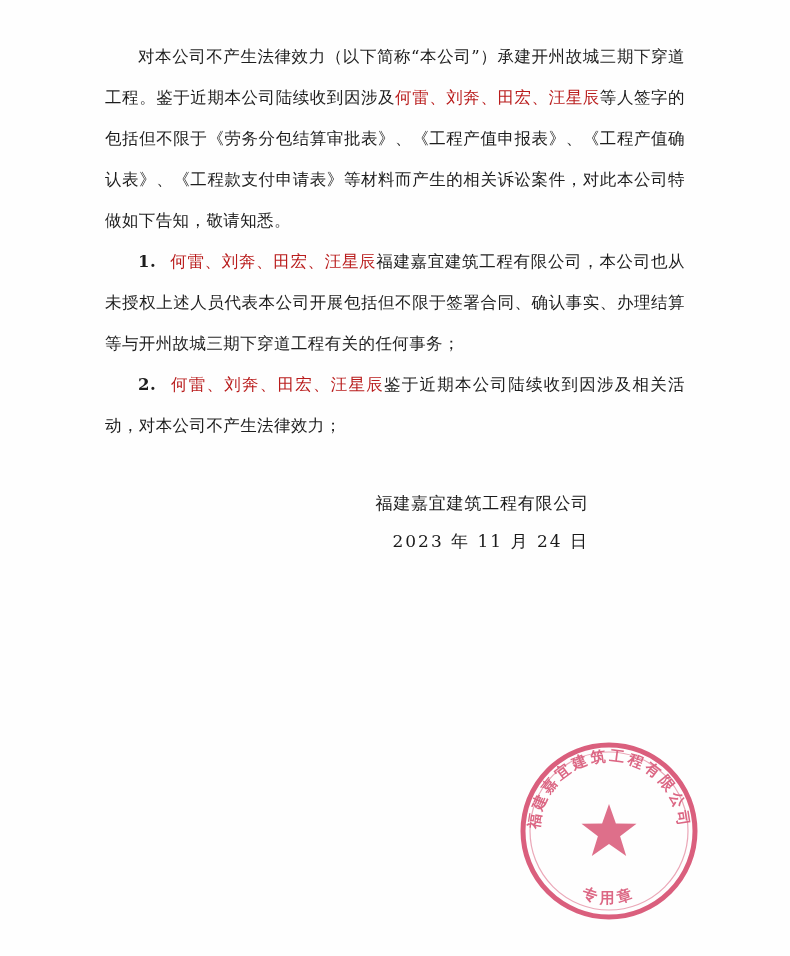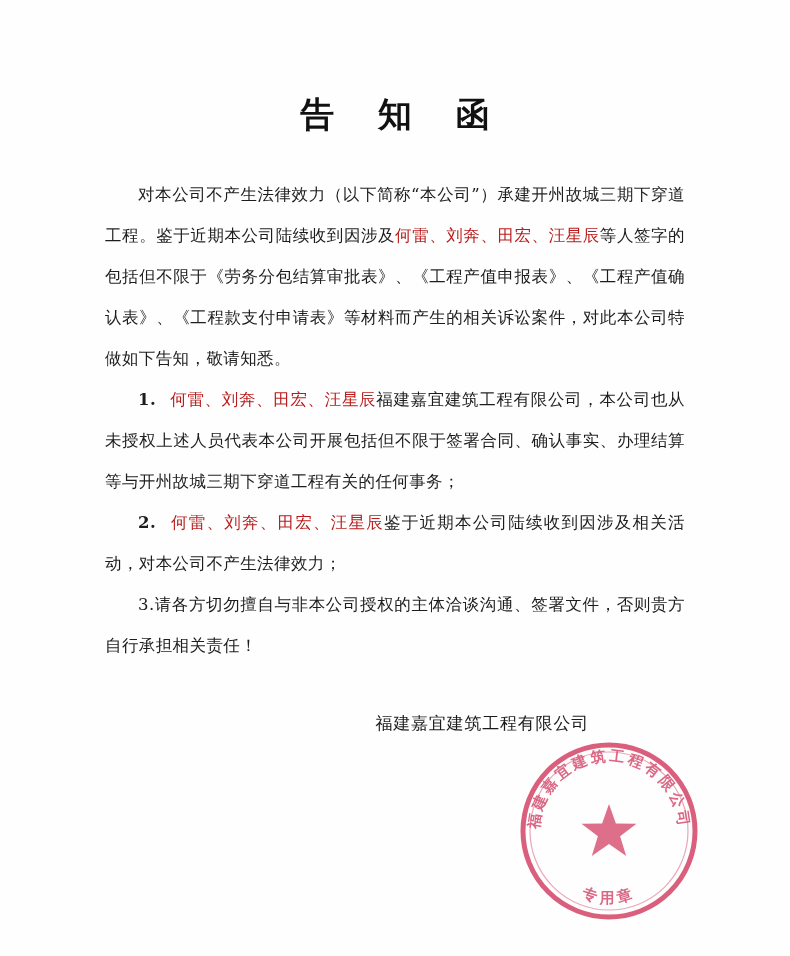--- a/index.html
+++ b/index.html
@@ -111,44 +111,41 @@
     font-size: 15px;
     font-weight: bold;
     fill: #d0335a;
   }
 </style>
 </head>
 <body>
 
 <div class="page">
 
-  <h1 class="doc-title">告 知 函</h1>
 
   <div class="body-block">
 
 
     <p class="para indent">
       <span>对本公司不产生法律效力（以下简称“本公司”）承建开州故</span><span>城三期下穿道工程。鉴于近期本公司陆续收到因涉及</span><span class="b">何雷、刘奔、田</span><span class="b">宏、汪星辰</span><span>等人签字的包括但不限于《劳务分包结算审批表》、《工</span><span>程产值申报表》、《工程产值确认表》、《工程款支付申请表》等材</span><span>料而产生的相关诉讼案件，对此本公司特做如下告知，敬请知悉。</span>
     </p>
 
     <p class="para num-item">
       <span class="numlabel">1.</span><span class="b">何雷、刘奔、田宏、汪星辰</span><span>福建嘉宜建筑工程有限公司，本</span><span>公司也从未授权上述人员代表本公司开展包括但不限于签署合同、确</span><span>认事实、办理结算等与开州故城三期下穿道工程有关的任何事务；</span>
     </p>
 
     <p class="para num-item">
       <span class="numlabel">2.</span><span class="b">何雷、刘奔、田宏、汪星辰</span><span>鉴于近期本公司陆续收到因涉及</span><span>相关活动，对本公司不产生法律效力；</span>
     </p>
 
-    <p class="para num-item">
-      <span>3.</span><span>请各方切勿擅自与非本公司授权的主体洽谈沟通、签署文件，</span><span>否则贵方自行承担相关责任！</span>
-    </p>
 
 
     <div class="signature">
       <div class="company">福建嘉宜建筑工程有限公司</div>
+      <div class="date">2023 年  11  月  24 日</div>
     </div>
 
   </div>
 
   <div class="seal">
     <svg width="186" height="186" viewBox="0 0 186 186" xmlns="http://www.w3.org/2000/svg">
       <g opacity="0.78">
         <circle cx="93" cy="93" r="86" fill="none" stroke="#d0335a" stroke-width="5"></circle>
         <circle cx="93" cy="93" r="79" fill="none" stroke="#d0335a" stroke-width="1.2" opacity="0.55"></circle>
 

